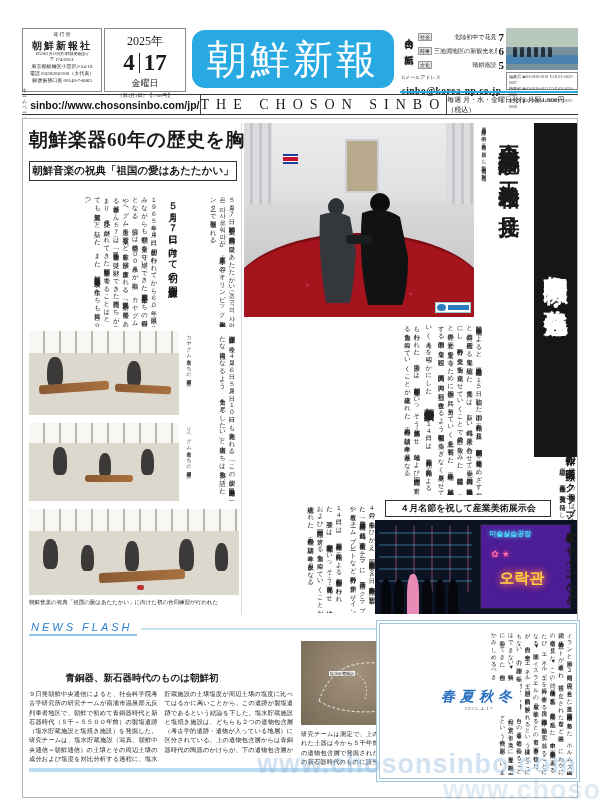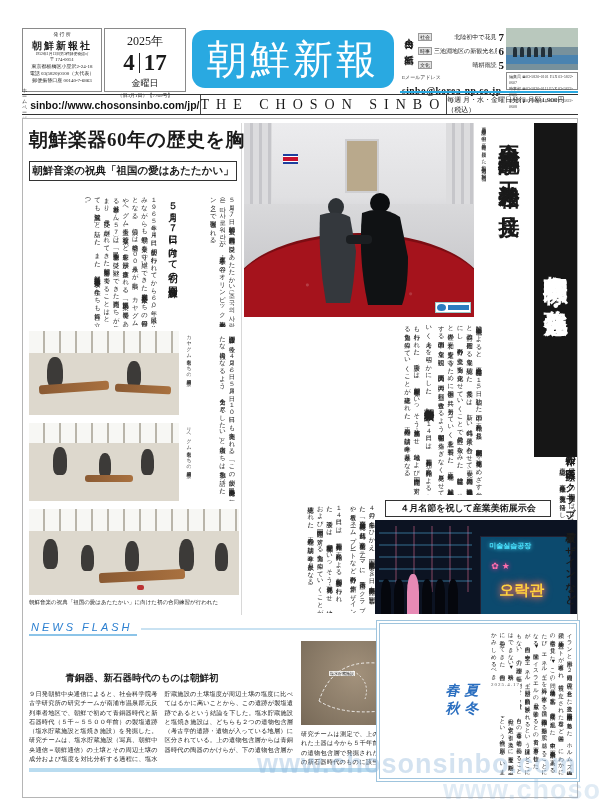--- a/index.html
+++ b/index.html
@@ -79,21 +79,21 @@
   .mp-stamp i{width:9px;background:#2a7cc0;border-radius:50%;margin:1px;}
   .mp-stamp b{flex:1;background:#2a7cc0;margin:2px 1px;}
   .room{background:linear-gradient(180deg,#f0efeb 0 26%,#ddd8cd 26% 100%);}
   .room .win{position:absolute;top:0;left:0;right:0;height:26%;background:repeating-linear-gradient(90deg,#f7f7f4 0 14px,#b9b5aa 14px 16px);}
   .fig{position:absolute;background:#3c3a38;border-radius:45% 45% 30% 30%;}
   .kaya{position:absolute;background:linear-gradient(90deg,#8a5a33,#a9713f);border-radius:3px;}
   .stool{position:absolute;background:#b33;width:7px;height:5px;border-radius:2px;}
   .expo{background:#0c1322;}
   .neon-grid{position:absolute;left:4px;top:6px;width:46%;height:70%;
      background:repeating-linear-gradient(0deg,transparent 0 10px,rgba(90,200,255,.25) 10px 12px),repeating-linear-gradient(90deg,transparent 0 16px,rgba(255,120,160,.25) 16px 18px);}
-  .neon-sign{position:absolute;right:6px;top:4px;width:44%;height:88%;background:#0c4a6e;border:1px solid #223;margin-top:12px;}
+  .neon-sign{position:absolute;right:6px;top:4px;width:44%;height:88%;background:#4c1d95;border:1px solid #223;}
   .neon-t{position:absolute;font-weight:bold;font-family:"DejaVu Sans",sans-serif;}
   .crowd{position:absolute;bottom:0;left:0;width:58%;height:46%;display:flex;align-items:flex-end;gap:3px;padding-left:6px;}
   .crowd i{display:block;width:10px;height:80%;background:#05070d;border-radius:45% 45% 0 0;}
   .crowd .pink{background:#e78ab5;height:92%;width:12px;}
   .arch{background:radial-gradient(circle at 40% 40%,#a3927c,#7b6d5b 70%,#5f5547);}
   .arch svg{position:absolute;inset:0;}
   .arch-label{position:absolute;background:rgba(255,255,255,.85);font-size:4px;padding:0 1px;color:#222;}
   .thumb{background:linear-gradient(180deg,#b9c8bd 0 45%,#77919c 45% 100%);}
   .thumb .band{position:absolute;left:0;right:0;bottom:14%;height:22%;background:#3e7fb5;opacity:.8;}
   .thumb .ppl{position:absolute;bottom:30%;left:10%;display:flex;gap:3px;}
@@ -301,21 +301,21 @@
       <span class="arch-label" style="left:78px;top:52px;">塩焼き施設</span>
     </div>
     <div class="abs nfbody2 clip" style="left:278px;top:610px;width:136px;height:36px;">
       <span>研究チームは測定で、上の遺物包含層で発掘された土器は今から５千年前の青銅器時代に、下の遺物包含層で発掘された土器は５５００年前の新石器時代のものに該当するということを科学的に解明した。</span>
       
     </div>
     <div class="abs nfbar" style="left:6px;top:649px;width:410px;height:4px;"></div>
 
     <div class="abs colbox" style="left:356px;top:504px;width:198px;height:156px;">
       <div class="v vbody clip" style="position:absolute;left:4px;top:5px;width:190px;height:146px;font-size:5.6px;">イランと米国が２週間の停戦で合意した直後、国際原油価格が急落した。ホルムズ海峡の封鎖で原油輸入ルートが遮断され、苦境に立たされた日本など各国は、にわかに安堵の表情を見せた▼この間、原油価格は乱高下し、世界経済は混乱した。中東の軍事的緊張が高まるたび、エネルギーを海外に依存する国々は国際秩序の動揺を肌で感じることになる▼米国はイスラエルの脅威を除去するとの名目で軍事力を行使したが、自国の安全やエネルギー問題が自動的に解決されるという保証はどこにもない。力の論理が幅を利かせる世界で、自らの運命を他者に委ねることはできない▼欧州や日本などの同盟諸国は、目先の安定と引き換えに重要な判断を米国に委ねてきた。自国の安全は自分たちで守るという当然の原則を、いま一度かみしめるべきだ。（水）</div>
-      <div class="abs" style="left:58px;top:58px;width:82px;height:34px;background:#fff;display:flex;flex-direction:row;justify-content:center;">
+      <div class="abs" style="left:58px;top:58px;width:82px;height:34px;background:#fff;display:flex;flex-direction:column;justify-content:center;">
         <div class="coltitle">春夏秋冬</div>
         <div class="coldate">2025.4.17</div>
       </div>
     </div>
 
     <div class="abs watermark" style="left:234px;top:630px;">www.chosonsinbo.com</div>
     <div class="abs watermark" style="left:420px;top:656px;opacity:.7;">www.chosonsinbo.com</div>
 
   </div>
 </div>

